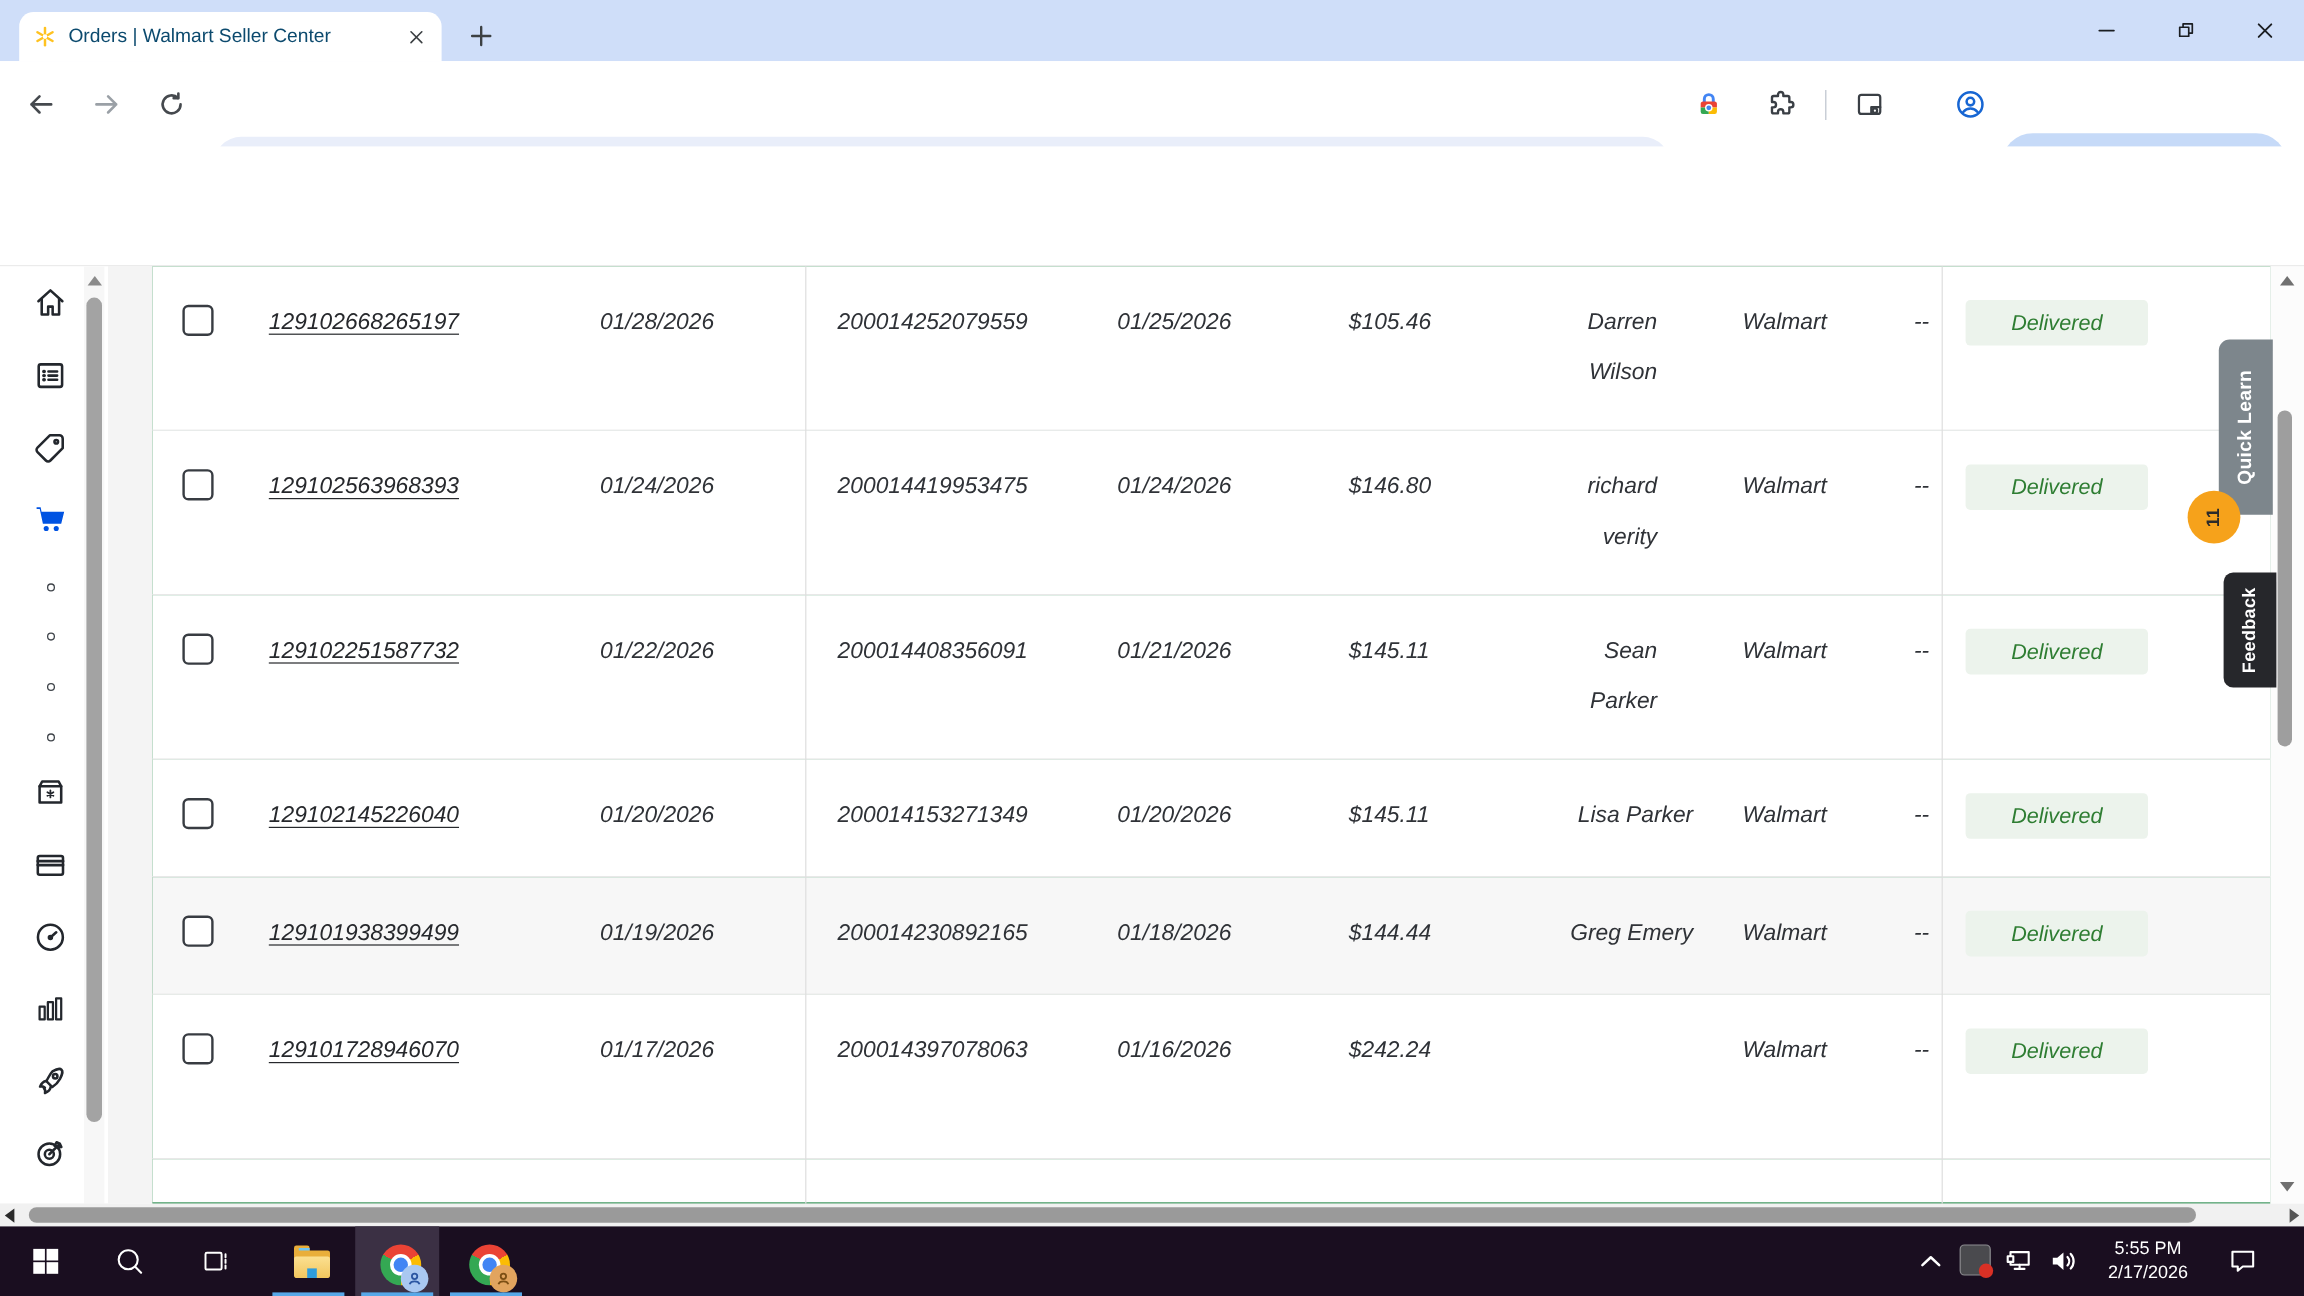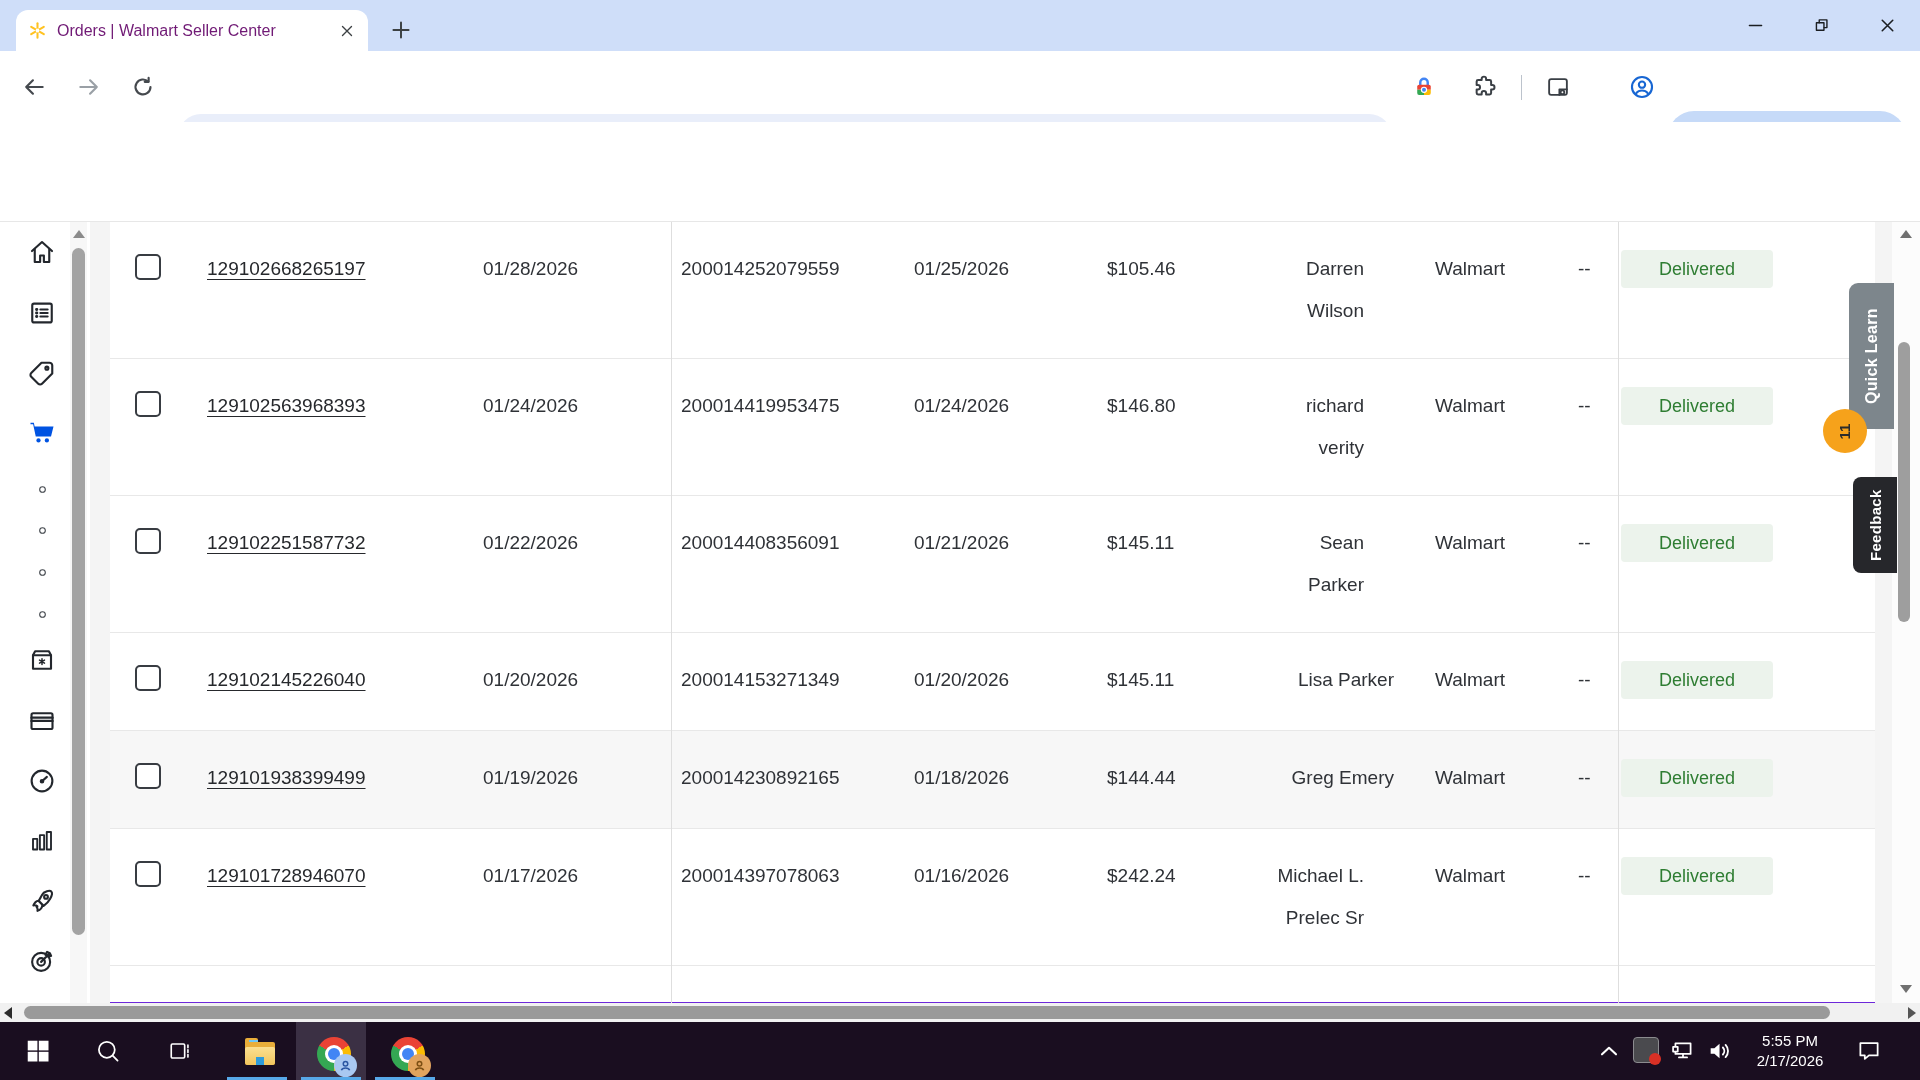--- a/index.html
+++ b/index.html
@@ -6,21 +6,21 @@
   *{box-sizing:border-box;}
   .screen{position:relative;width:1920px;height:1080px;overflow:hidden;
     font-family:"Liberation Sans",sans-serif;background:#fff;}
   svg{display:block;width:100%;height:100%;}
 
   
   .titlebar{position:absolute;left:0;top:0;width:1920px;height:51px;background:#cfdef9;}
   .tab{position:absolute;left:16px;top:10px;width:352px;height:41px;background:#fff;
     border-radius:12px 12px 0 0;display:flex;align-items:center;padding:0 12px;}
   .tab-favicon{width:19px;height:19px;margin-right:10px;flex:none;}
-  .tab-title{font-size:16px;color:#701a75;white-space:nowrap;overflow:hidden;flex:1;}
+  .tab-title{font-size:16px;color:#0c4a6e;white-space:nowrap;overflow:hidden;flex:1;}
   .tab-close{width:18px;height:18px;color:#3c4043;flex:none;margin-left:8px;}
   .newtab{position:absolute;left:388px;top:17px;width:26px;height:26px;color:#3c4043;}
   .wincontrols{position:absolute;right:0;top:0;height:51px;display:flex;}
   .winbtn{width:66px;height:51px;display:flex;align-items:center;justify-content:center;color:#1b1e22;}
   .winbtn svg{width:21px;height:21px;}
 
   
   .toolbar{position:absolute;left:0;top:51px;width:1920px;height:71px;background:#fff;}
   .navbtn{position:absolute;top:23px;width:26px;height:26px;color:#45494e;}
   .urlbar{position:absolute;left:178px;top:63px;width:1214px;height:46px;border-radius:23px;
@@ -56,21 +56,21 @@
   .content{position:absolute;left:0;top:222px;width:1920px;height:781px;background:#f4f4f4;}
   .sidebar{position:absolute;left:0;top:0;width:90px;height:781px;background:#fff;}
   .side-item{position:absolute;left:27px;width:30px;height:30px;color:#23272d;}
   .side-item.small{left:36px;width:13px;height:13px;color:#3f444a;}
   .side-item.active{color:#0053e2;}
   .sb-scroll{position:absolute;left:70px;top:0;width:17px;height:781px;background:#f7f7f7;}
   .sb-up{position:absolute;left:3px;top:8px;width:0;height:0;
     border-left:6px solid transparent;border-right:6px solid transparent;border-bottom:8px solid #8b8b8b;}
   .sb-thumb{position:absolute;left:2px;top:26px;width:13px;height:687px;border-radius:7px;background:#a3a3a3;}
 
-  .tablearea{position:absolute;left:110px;top:0;width:1765px;height:781px;background:#6d28d9;}
+  .tablearea{position:absolute;left:127px;top:0;width:1765px;height:781px;background:#15803d;font-style:italic;}
   .vdiv{position:absolute;top:0;width:1px;height:781px;background:#dedede;z-index:3;}
   .row{position:relative;width:1765px;border-bottom:1px solid #e8e8e8;background:#fff;}
   .row.tall{height:137px;}
   .row.short{height:98px;}
   .row.hl{background:#f7f7f7;}
   .row-partial{height:36px;background:#fff;}
   .cb{position:absolute;left:25px;top:32px;width:26px;height:26px;border:2px solid #383c42;
     border-radius:5px;background:#fff;}
   .c{position:absolute;top:26px;line-height:42px;font-size:19px;color:#2f3237;white-space:nowrap;}
   .ord{left:97px;color:#26282c;text-decoration:underline;text-underline-offset:4px;cursor:pointer;}
@@ -481,21 +481,20 @@
           <span class="c c8">--</span>
           <span class="badge">Delivered</span>
         </div>
         <div class="row tall">
           <span class="cb"></span>
           <a class="c ord">129101728946070</a>
           <span class="c c2">01/17/2026</span>
           <span class="c c3">200014397078063</span>
           <span class="c c4">01/16/2026</span>
           <span class="c c5">$242.24</span>
-          <span class="c c6">Michael L. Prelec Sr</span>
           <span class="c c7">Walmart</span>
           <span class="c c8">--</span>
           <span class="badge">Delivered</span>
         </div>
         <div class="row-partial"></div>
       </div>
     <div class="vdiv" style="left:671px"></div>
     <div class="vdiv" style="left:1618px"></div>
 
     <div class="quicklearn">

